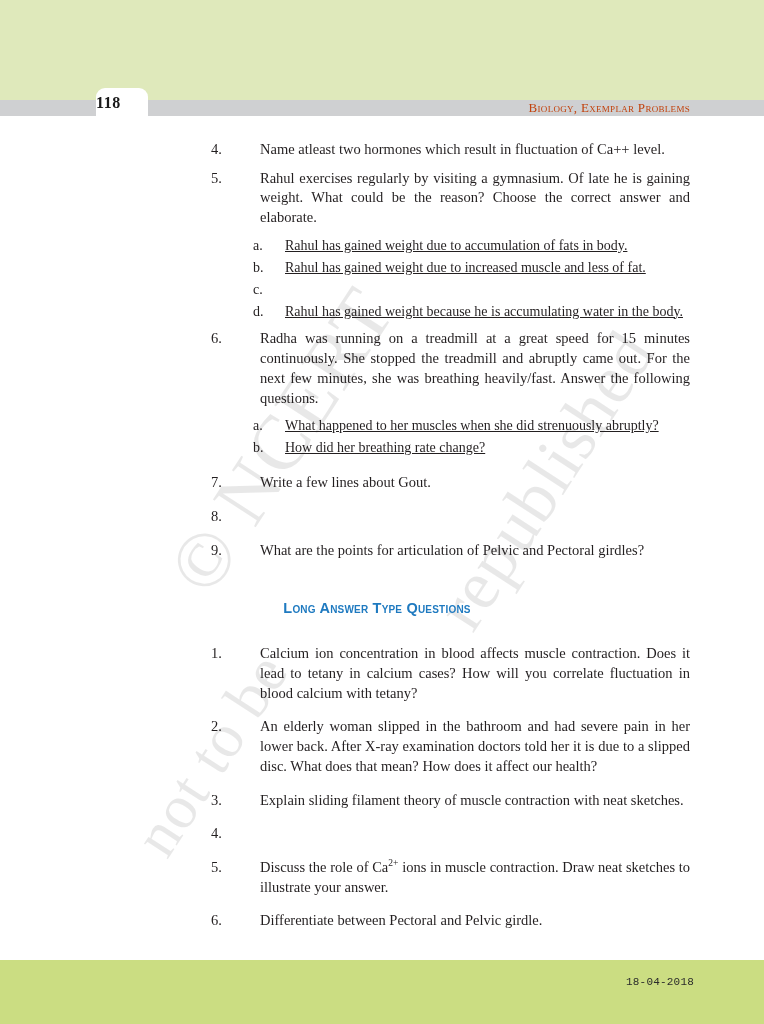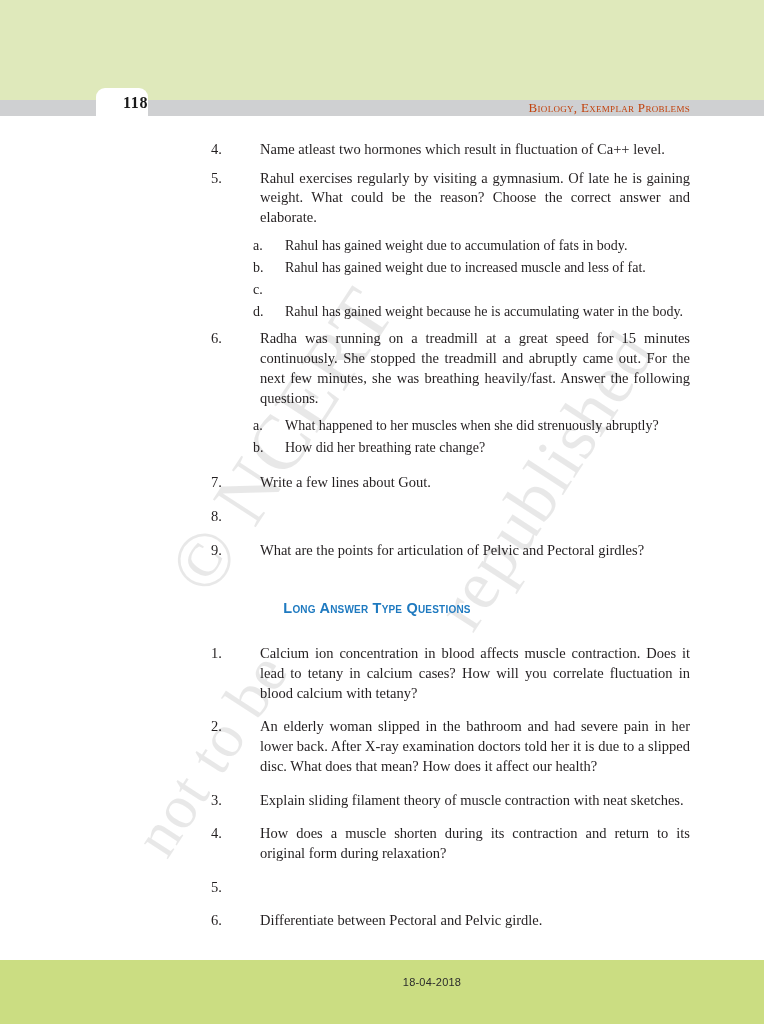--- a/index.html
+++ b/index.html
@@ -30,21 +30,21 @@
     background: #cfd0d2;
   }
   .page-num-tab {
     position: absolute;
     left: 96px; top: 88px;
     width: 52px; height: 30px;
     background: #ffffff;
     border-radius: 9px 9px 0 0;
     display: flex;
     align-items: center;
-    justify-content: flex-end;
+    justify-content: flex-start;
   }
   .page-num-tab span {
     font-family: "Liberation Serif", "DejaVu Serif", serif;
     font-weight: bold;
     font-size: 16px;
     color: #1a1a1a;
     letter-spacing: 0.6px;
   }
   .header-title {
     position: absolute;
@@ -153,20 +153,21 @@
     line-height: 1.35;
   }
   .subtext {
     flex: 1 1 auto;
     padding-right: 74px;
     font-size: 14px;
     color: #231f20;
     line-height: 1.35;
     text-align: justify;
     text-justify: inter-word;
+    text-decoration: underline;
   }
   .subtext.nojust {
     text-align: left;
   }
 
   .gap-sm { height: 5px; }
   .gap-md { height: 12px; }
 
   
   .section-heading {
@@ -195,24 +196,24 @@
     top: 960px;
     width: 764px;
     height: 64px;
     background: #cbdd82;
   }
   .footer-date {
     position: absolute;
     left: 0;
     top: 976px;
     width: 764px;
-    text-align: center;
+    text-align: right;
     padding-right: 70px;
     box-sizing: border-box;
-    font-family: Liberation Sans, sans-serif;
+    font-family: Liberation Mono, monospace;
     font-size: 11px;
     color: #2b2b2b;
     letter-spacing: 0.2px;
   }
   .footer-date span { margin-left: 170px; }
 </style>
 </head>
 <body>
 
 <div class="page">
@@ -305,26 +306,26 @@
     <div class="gap-sm"></div>
 
     <div class="qrow">
       <div class="qnum">3.</div>
       <div class="qtext nojust">Explain sliding filament theory of muscle contraction with neat sketches.</div>
     </div>
     <div class="gap-sm"></div>
 
     <div class="qrow">
       <div class="qnum">4.</div>
-      <div class="qtext">How does a muscle shorten during its contraction and return to its original form during relaxation?</div>
     </div>
     <div class="gap-sm"></div>
 
     <div class="qrow">
       <div class="qnum">5.</div>
+      <div class="qtext"><span>Discuss the role of Ca</span><sup>2+</sup><span> ions in muscle contraction. Draw neat sketches to illustrate your answer.</span></div>
     </div>
     <div class="gap-sm"></div>
 
     <div class="qrow">
       <div class="qnum">6.</div>
       <div class="qtext nojust">Differentiate between Pectoral and Pelvic girdle.</div>
     </div>
 
   </div>
 

